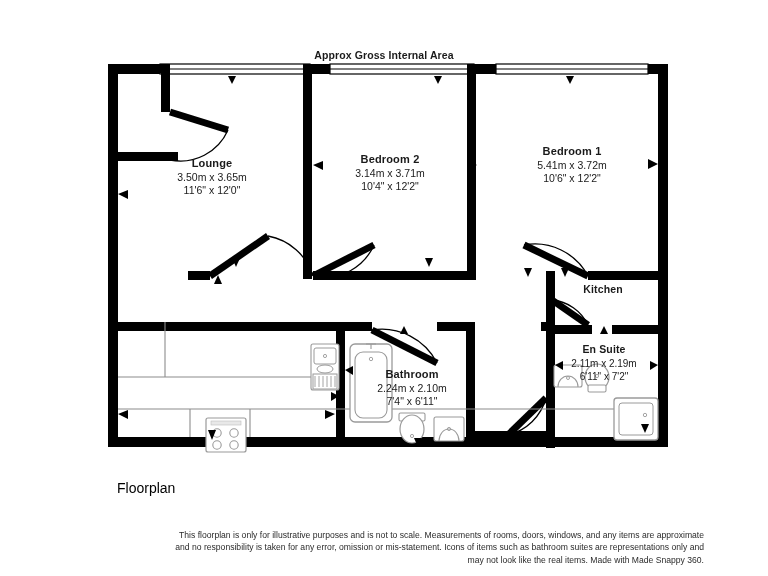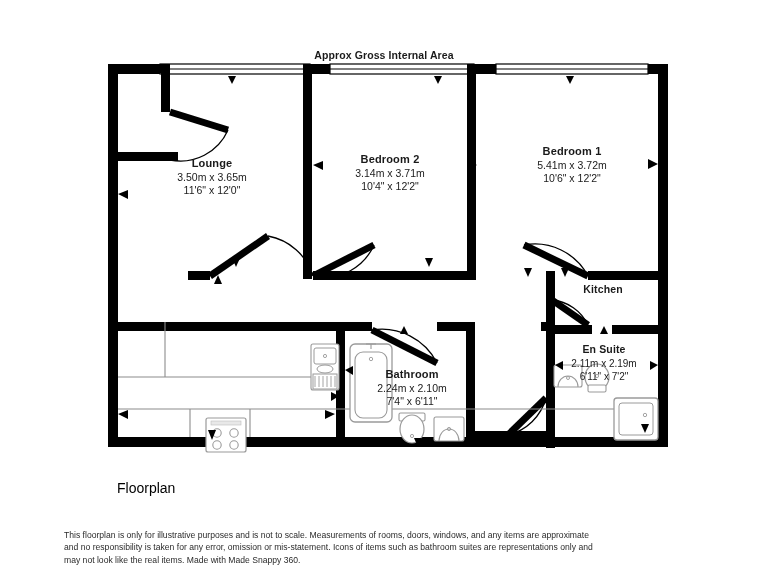--- a/index.html
+++ b/index.html
@@ -78,21 +78,21 @@
     font-weight: normal;
     color: #000000;
   }
 
   
   .disclaimer {
     position: absolute;
     left: 64px;
     top: 529px;
     width: 640px;
-    text-align: left;
+    text-align: right;
     font-size: 8.6px;
     line-height: 12.4px;
     color: #2b2b2b;
   }
   .disclaimer span { display: block; }
 </style>
 </head>
 <body>
 
 <div id="page-root">

